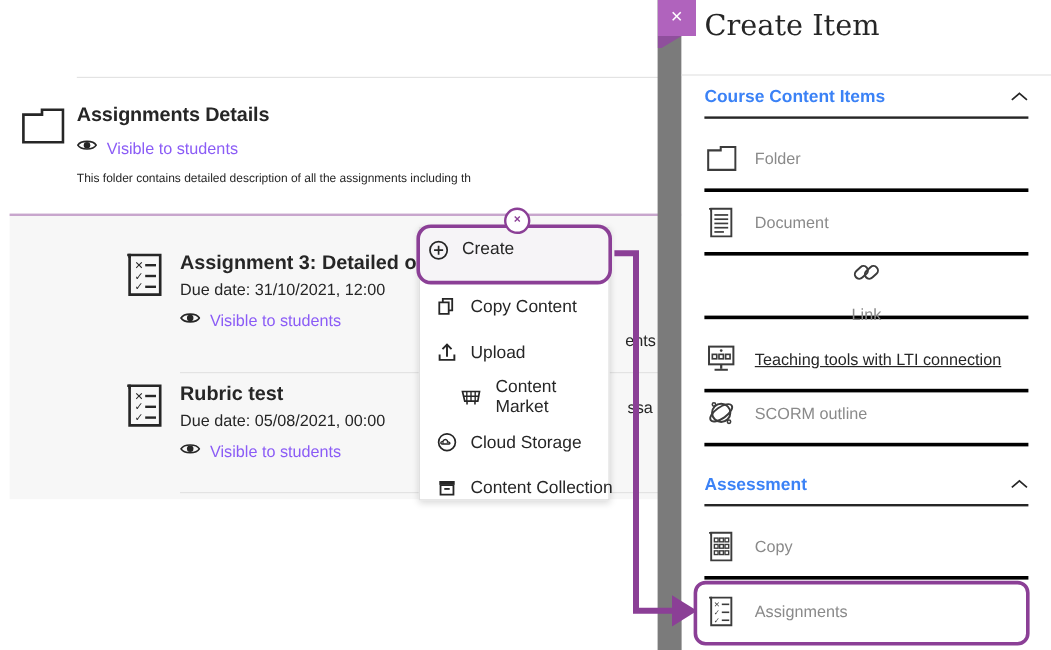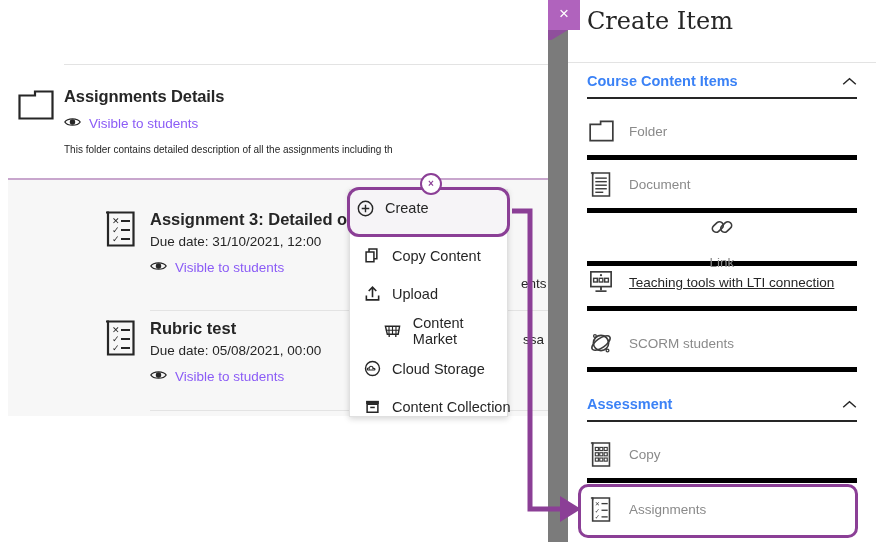--- a/index.html
+++ b/index.html
@@ -110,21 +110,21 @@
   .section-head .label {
     font-size: 14.5px; font-weight: 700; color: #3b82f6;
   }
   .section-rule {
     position: absolute; left: 19px; width: 270px; height: 2px; background: #262626;
   }
 
   .menu-item {
     position: absolute; left: 19px; width: 270px; height: 53px;
     display: flex; align-items: center; gap: 14px;
-    border-bottom: 5px solid #000000;
+    border-bottom: 3px solid #000000;
     box-sizing: border-box;
     background: transparent;
   }
   .menu-item .mi-icon {
     width: 28px; height: 30px; flex: 0 0 28px;
     display: flex; align-items: center; justify-content: center;
   }
   .menu-item .mi-label { font-size: 13.5px; color: #8a8a8a; }
   .menu-item .mi-label.link {
     color: #262626; text-decoration: underline;
@@ -333,21 +333,21 @@
           <svg viewBox="0 0 28 28" width="26" height="26">
             <g stroke="#3c3c3c" stroke-width="1.8" fill="none">
               <rect x="3" y="10" width="13" height="8" rx="4" transform="rotate(-42 9.5 14)"></rect>
               <rect x="12" y="10" width="13" height="8" rx="4" transform="rotate(-42 18.5 14)"></rect>
             </g>
           </svg>
         </span>
         <span class="mi-label">Link</span>
       </div>
 
-      <div class="menu-item" style="top:196px;">
+      <div class="menu-item" style="top:212px;">
         <span class="mi-icon">
           <svg viewBox="0 0 28 26" width="26" height="24">
             <rect x="3" y="2" width="22" height="16" fill="none" stroke="#3c3c3c" stroke-width="1.8"></rect>
             <circle cx="14" cy="5.6" r="1.2" fill="#3c3c3c"></circle>
             <rect x="6" y="9" width="4" height="4" fill="none" stroke="#3c3c3c" stroke-width="1.5"></rect>
             <rect x="12" y="9" width="4" height="4" fill="none" stroke="#3c3c3c" stroke-width="1.5"></rect>
             <rect x="18" y="9" width="4" height="4" fill="none" stroke="#3c3c3c" stroke-width="1.5"></rect>
             <rect x="13" y="18" width="2" height="4" fill="#3c3c3c"></rect>
             <rect x="8" y="22" width="12" height="1.8" fill="#3c3c3c"></rect>
           </svg>
@@ -357,21 +357,21 @@
 
       <div class="menu-item" style="top:257px;">
         <span class="mi-icon">
           <svg viewBox="0 0 28 28" width="26" height="26">
             <circle cx="14" cy="14" r="8.2" fill="none" stroke="#3c3c3c" stroke-width="1.8"></circle>
             <ellipse cx="14" cy="14" rx="11.5" ry="5" fill="none" stroke="#3c3c3c" stroke-width="1.7" transform="rotate(-35 14 14)"></ellipse>
             <circle cx="7.5" cy="6.5" r="1.5" fill="none" stroke="#3c3c3c" stroke-width="1.4"></circle>
             <circle cx="21" cy="22" r="1.5" fill="none" stroke="#3c3c3c" stroke-width="1.4"></circle>
           </svg>
         </span>
-        <span class="mi-label">SCORM students</span>
+        <span class="mi-label">SCORM outline</span>
       </div>
 
       <div class="section-head" style="top:333px;">
         <span class="label">Assessment</span>
         <span>
           <svg viewBox="0 0 16 10" width="15" height="9">
             <path d="M1 8 L8 2 L15 8" fill="none" stroke="#262626" stroke-width="1.6"></path>
           </svg>
         </span>
       </div>

